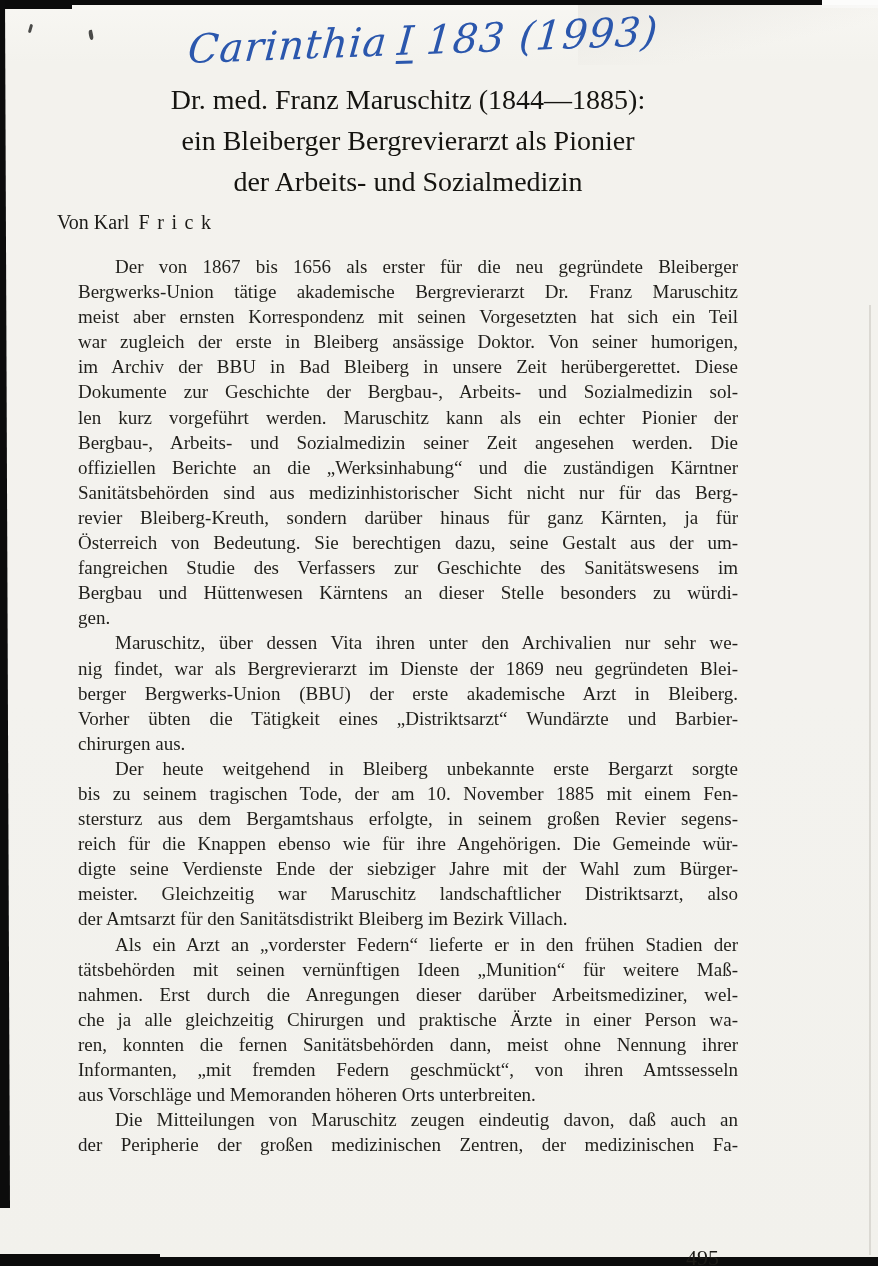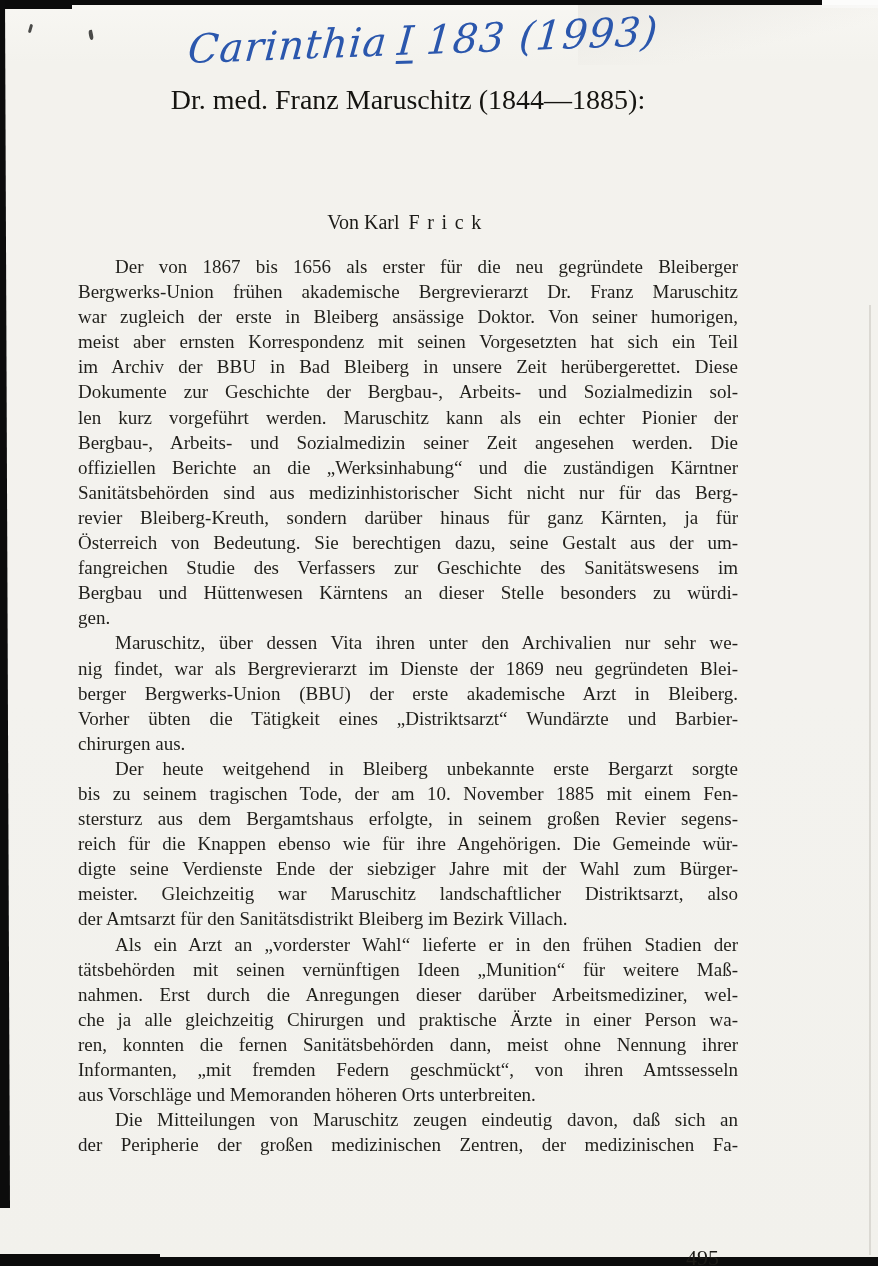--- a/index.html
+++ b/index.html
@@ -50,21 +50,21 @@
   }
 
   
   .title {
     position:absolute; left:57px; top:79px; width:702px;
     text-align:center; font-size:28px; line-height:41px;
     color:#151410; letter-spacing:0;
   }
   .byline {
     position:absolute; left:57px; top:211px; width:702px;
-    text-align:center; font-size:20px; color:#1c1b17;
+    text-align:left; font-size:20px; color:#1c1b17;
   }
   .byline .surname { letter-spacing:0.38em; margin-left:0.45em; }
 
   .body-col {
     position:absolute; left:78px; top:254px; width:660px; overflow:hidden;
   }
   .bodyline {
     font-size:19px; line-height:25.1px; height:25.1px;
     white-space:nowrap; overflow:hidden;
     text-align:justify; text-align-last:justify;
@@ -93,32 +93,34 @@
   <div class="paper-edge-line"></div>
   <div class="speck speck-1"></div>
   <div class="speck speck-2"></div>
 
   <div class="annotation">
     <span>Carinthia</span><span class="annot-i">I</span><span>183 (1993)</span>
   </div>
 
   <div class="title">
     <div>Dr. med. Franz Maruschitz (1844—1885):</div>
+    <div>ein Bleiberger Bergrevierarzt als Pionier</div>
+    <div>der Arbeits- und Sozialmedizin</div>
   </div>
 
   <div class="byline">
     <span>Von Karl</span><span class="surname">Frick</span>
   </div>
 
   <div class="body-col">
       <div>
         <div class="bodyline indent">Der von 1867 bis 1656 als erster für die neu gegründete Bleiberger</div>
-        <div class="bodyline">Bergwerks-Union frühen akademische Bergrevierarzt Dr. Franz Maruschitz</div>
+        <div class="bodyline">Bergwerks-Union tätige akademische Bergrevierarzt Dr. Franz Maruschitz</div>
+        <div class="bodyline">meist aber ernsten Korrespondenz mit seinen Vorgesetzten hat sich ein Teil</div>
         <div class="bodyline">war zugleich der erste in Bleiberg ansässige Doktor. Von seiner humorigen,</div>
-        <div class="bodyline">meist aber ernsten Korrespondenz mit seinen Vorgesetzten hat sich ein Teil</div>
         <div class="bodyline">im Archiv der BBU in Bad Bleiberg in unsere Zeit herübergerettet. Diese</div>
         <div class="bodyline">Dokumente zur Geschichte der Bergbau-, Arbeits- und Sozialmedizin sol-</div>
         <div class="bodyline">len kurz vorgeführt werden. Maruschitz kann als ein echter Pionier der</div>
         <div class="bodyline">Bergbau-, Arbeits- und Sozialmedizin seiner Zeit angesehen werden. Die</div>
         <div class="bodyline">offiziellen Berichte an die „Werksinhabung“ und die zuständigen Kärntner</div>
         <div class="bodyline">Sanitätsbehörden sind aus medizinhistorischer Sicht nicht nur für das Berg-</div>
         <div class="bodyline">revier Bleiberg-Kreuth, sondern darüber hinaus für ganz Kärnten, ja für</div>
         <div class="bodyline">Österreich von Bedeutung. Sie berechtigen dazu, seine Gestalt aus der um-</div>
         <div class="bodyline">fangreichen Studie des Verfassers zur Geschichte des Sanitätswesens im</div>
         <div class="bodyline">Bergbau und Hüttenwesen Kärntens an dieser Stelle besonders zu würdi-</div>
@@ -134,29 +136,29 @@
       <div>
         <div class="bodyline indent">Der heute weitgehend in Bleiberg unbekannte erste Bergarzt sorgte</div>
         <div class="bodyline">bis zu seinem tragischen Tode, der am 10. November 1885 mit einem Fen-</div>
         <div class="bodyline">stersturz aus dem Bergamtshaus erfolgte, in seinem großen Revier segens-</div>
         <div class="bodyline">reich für die Knappen ebenso wie für ihre Angehörigen. Die Gemeinde wür-</div>
         <div class="bodyline">digte seine Verdienste Ende der siebziger Jahre mit der Wahl zum Bürger-</div>
         <div class="bodyline">meister. Gleichzeitig war Maruschitz landschaftlicher Distriktsarzt, also</div>
         <div class="bodyline flushleft">der Amtsarzt für den Sanitätsdistrikt Bleiberg im Bezirk Villach.</div>
       </div>
       <div>
-        <div class="bodyline indent">Als ein Arzt an „vorderster Wahl“ lieferte er in den frühen Stadien der</div>
+        <div class="bodyline indent">Als ein Arzt an „vorderster Federn“ lieferte er in den frühen Stadien der</div>
         <div class="bodyline">tätsbehörden mit seinen vernünftigen Ideen „Munition“ für weitere Maß-</div>
         <div class="bodyline">nahmen. Erst durch die Anregungen dieser darüber Arbeitsmediziner, wel-</div>
         <div class="bodyline">che ja alle gleichzeitig Chirurgen und praktische Ärzte in einer Person wa-</div>
         <div class="bodyline">ren, konnten die fernen Sanitätsbehörden dann, meist ohne Nennung ihrer</div>
         <div class="bodyline">Informanten, „mit fremden Federn geschmückt“, von ihren Amtssesseln</div>
         <div class="bodyline flushleft">aus Vorschläge und Memoranden höheren Orts unterbreiten.</div>
       </div>
       <div>
-        <div class="bodyline indent">Die Mitteilungen von Maruschitz zeugen eindeutig davon, daß sich an</div>
+        <div class="bodyline indent">Die Mitteilungen von Maruschitz zeugen eindeutig davon, daß auch an</div>
         <div class="bodyline">der Peripherie der großen medizinischen Zentren, der medizinischen Fa-</div>
       </div>
     </div>
 
   <div class="pagenum">495</div>
 
 </div>
 
 </body></html>

